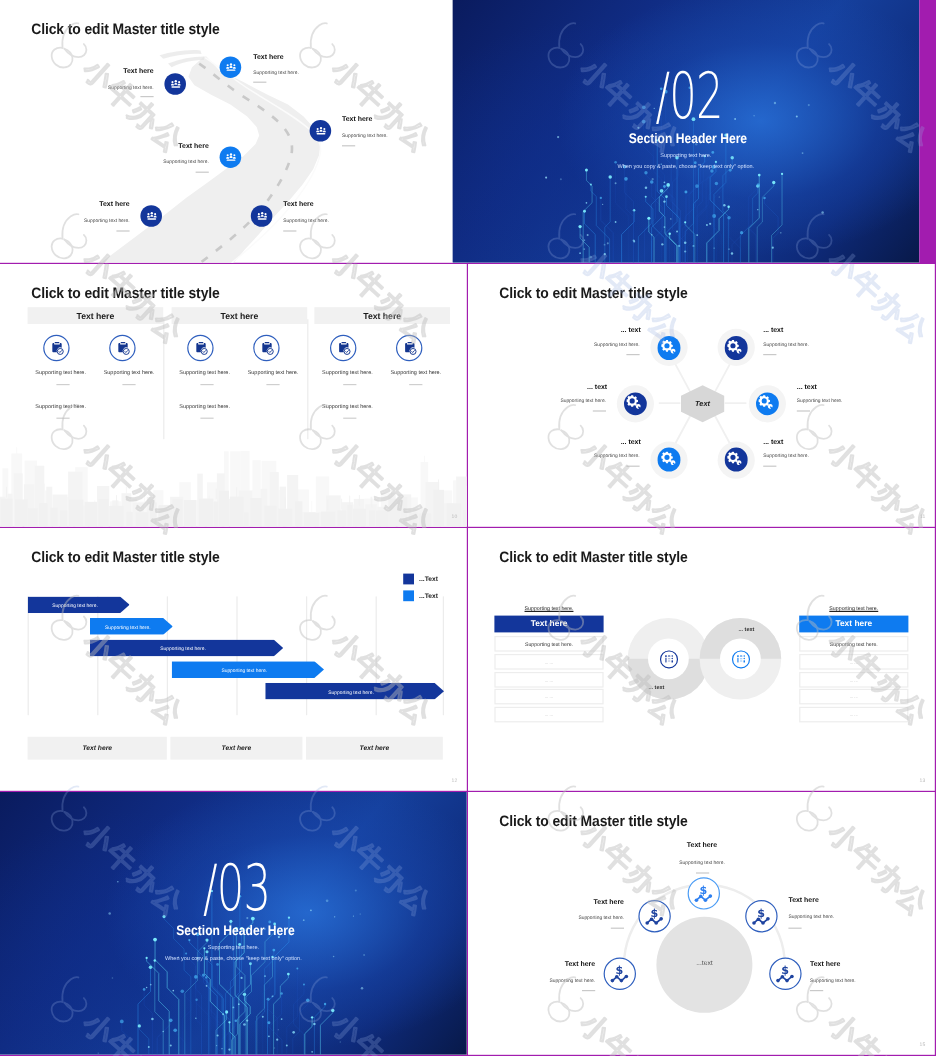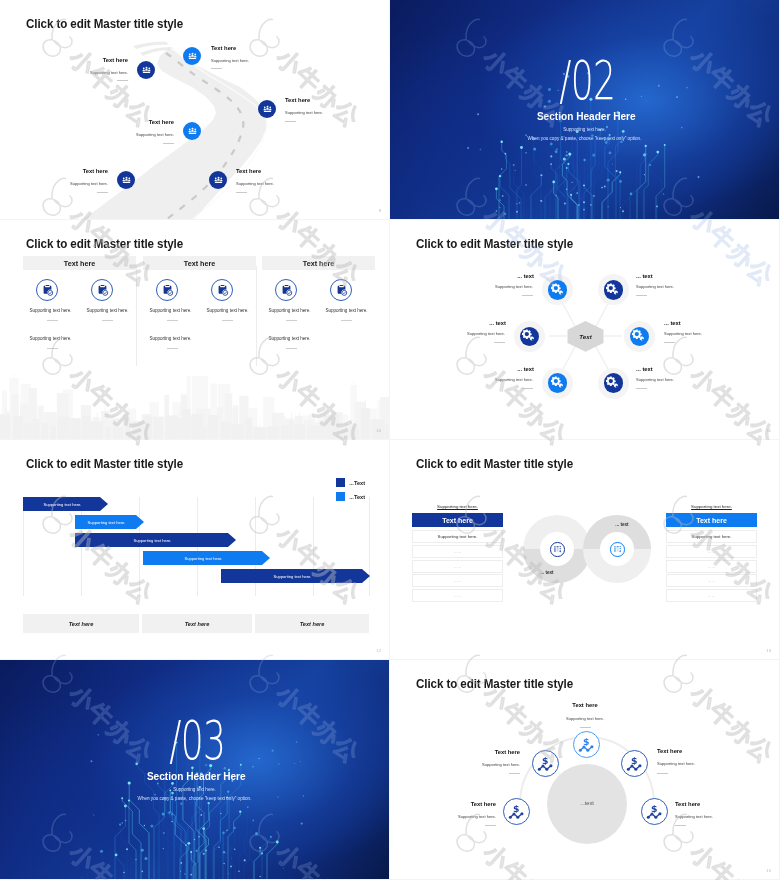--- a/index.html
+++ b/index.html
@@ -1,19 +1,19 @@
 <!DOCTYPE html>
 <html><head>
 <meta charset="utf-8">
 <style>
   html,body{margin:0;padding:0;}
   body{width:780px;height:880px;background:#fff;font-family:"Liberation Sans",sans-serif;overflow:hidden;}
-  .grid{position:relative;width:780px;height:880px;background:#fef9c3;}
+  .grid{position:relative;width:780px;height:880px;background:#a21caf;}
   .slide{position:absolute;width:389px;height:219px;overflow:hidden;background:#fff;}
-  .s1{left:0;top:0}.s2{left:390px;top:0}
+  .s1{left:0;top:0}.s2{left:377px;top:0}
   .s3{left:0;top:220px}.s4{left:390px;top:220px}
   .s5{left:0;top:440px}.s6{left:390px;top:440px}
   .s7{left:0;top:660px}.s8{left:390px;top:660px}
   .sl{position:absolute;left:0;top:0;width:389px;height:219px;}
 
   
   .ttl{position:absolute;left:26px;top:17px;font-size:12.6px;font-weight:bold;
        color:#1a1a1a;letter-spacing:-0.1px;white-space:nowrap;transform:scaleX(0.922);transform-origin:left top;}
   .pnum{position:absolute;right:8px;bottom:6px;font-size:4.2px;color:#b8b8b8;}
 

